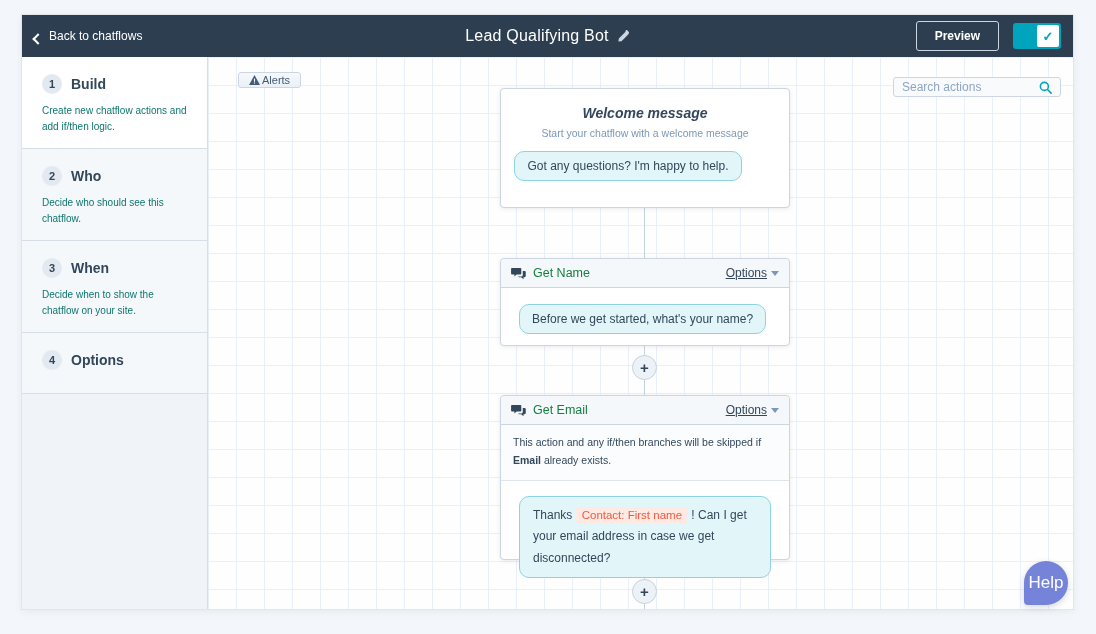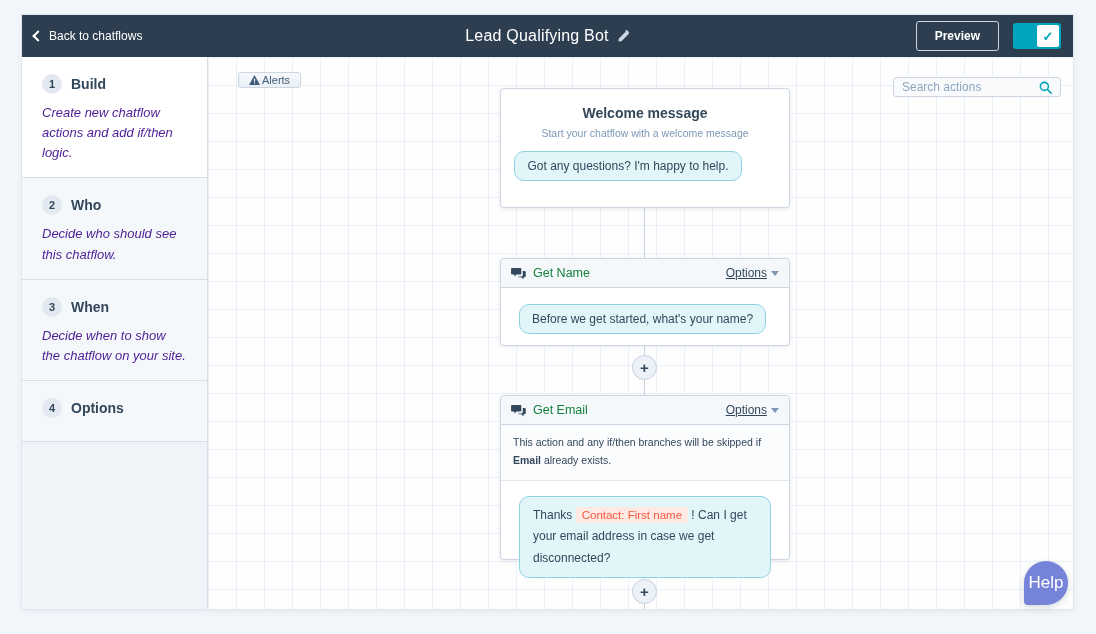--- a/index.html
+++ b/index.html
@@ -14,21 +14,21 @@
   .app {
     position:absolute; left:22px; top:15px; width:1051px; height:594px;
     background:#fff; box-shadow:0 0 0 1px #dfe6ee, 0 2px 8px rgba(45,62,80,.08);
     display:flex; flex-direction:column;
   }
   
   .topbar {
     height:42px; background:#2d3e50; color:#fff; flex:0 0 auto;
     display:flex; align-items:center; padding:0 12px; position:relative;
   }
-  .back-link { display:flex; align-items:center; gap:7px; font-size:12px; color:#fff; cursor:pointer; }
+  .back-link { display:flex; align-items:flex-end; gap:7px; font-size:12px; color:#fff; cursor:pointer; }
   .chev-left { width:8px; height:8px; border-left:2px solid #fff; border-bottom:2px solid #fff; transform:rotate(45deg); display:inline-block; }
   .topbar-title {
     position:absolute; left:0; right:0; text-align:center; font-size:16px; letter-spacing:.2px;
     display:flex; align-items:center; justify-content:center; gap:8px; pointer-events:none;
   }
   .pencil-icon { width:13px; height:13px; fill:#cbd6e2; }
   .topbar-right { margin-left:auto; display:flex; align-items:center; gap:14px; z-index:2; }
   .preview-btn {
     background:transparent; color:#fff; border:1px solid #cbd6e2; border-radius:3px;
     font-size:12px; font-weight:bold; padding:7px 18px; cursor:pointer; font-family:inherit;
@@ -42,21 +42,21 @@
   .content { flex:1; display:flex; min-height:0; }
   .sidebar { width:186px; flex:0 0 auto; display:flex; flex-direction:column; border-right:1px solid #d6dfe8; background:#f0f4f8; }
   .step { padding:17px 20px 14px 20px; border-bottom:1px solid #d6dfe8; background:#f5f8fa; }
   .step.active { background:#fff; }
   .step-head { display:flex; align-items:center; gap:9px; margin-bottom:9px; }
   .step-num {
     width:20px; height:20px; border-radius:50%; background:#e3e9f0; color:#33475b;
     font-size:11px; font-weight:bold; display:flex; align-items:center; justify-content:center; flex:0 0 auto;
   }
   .step-title { font-size:14px; font-weight:bold; color:#33475b; }
-  .step-desc { font-size:13px; color:#4c1d95; line-height:1.55;font-style:italic; }
+  .step-desc { font-size:10px; color:#0f766e; line-height:1.55; }
   .sidebar-filler { flex:1; background:#f0f4f8; }
   
   .canvas {
     flex:1; position:relative; overflow:hidden;
     background-color:#fefefe;
     background-image:linear-gradient(#e9f0fa 1px, transparent 1px),
                      linear-gradient(90deg,#e9f0fa 1px, transparent 1px);
     background-size:28px 28px;
   }
   .alerts-badge {
@@ -76,21 +76,21 @@
   }
   .search-box input::placeholder { color:#8ea6c0; }
   .search-icon { width:13px; height:13px; flex:0 0 auto; }
   .vline { position:absolute; left:436px; top:149px; width:1px; height:403px; background:#c5d2e0; }
   
   .flow-card {
     position:absolute; left:292px; width:290px; background:#fff;
     border:1px solid #cbd6e2; border-radius:4px; box-shadow:0 1px 4px rgba(45,62,80,.10);
   }
   .card-welcome { top:31px; height:120px; text-align:center; }
-  .card-welcome .wm-title { font-size:14px; font-weight:bold; margin-top:16px; color:#33475b; }
+  .card-welcome .wm-title { font-size:14px; font-weight:bold; margin-top:16px; color:#33475b;font-style:italic; }
   .wm-subtitle { font-size:10.5px; color:#7c98b6; margin-top:6px; }
   .bubble {
     display:inline-block; background:#e2f6fa; border:1px solid #8fd3e2; border-radius:10px;
     padding:7px 12px; font-size:12px; color:#33475b; text-align:left;
   }
   .card-welcome .bubble { margin-top:12px; margin-left:-34px;text-align:center; }
   .card-header {
     height:29px; background:#f5f8fa; border-bottom:1px solid #cbd6e2; border-radius:4px 4px 0 0;
     display:flex; align-items:center; padding:0 10px; gap:7px;
   }

